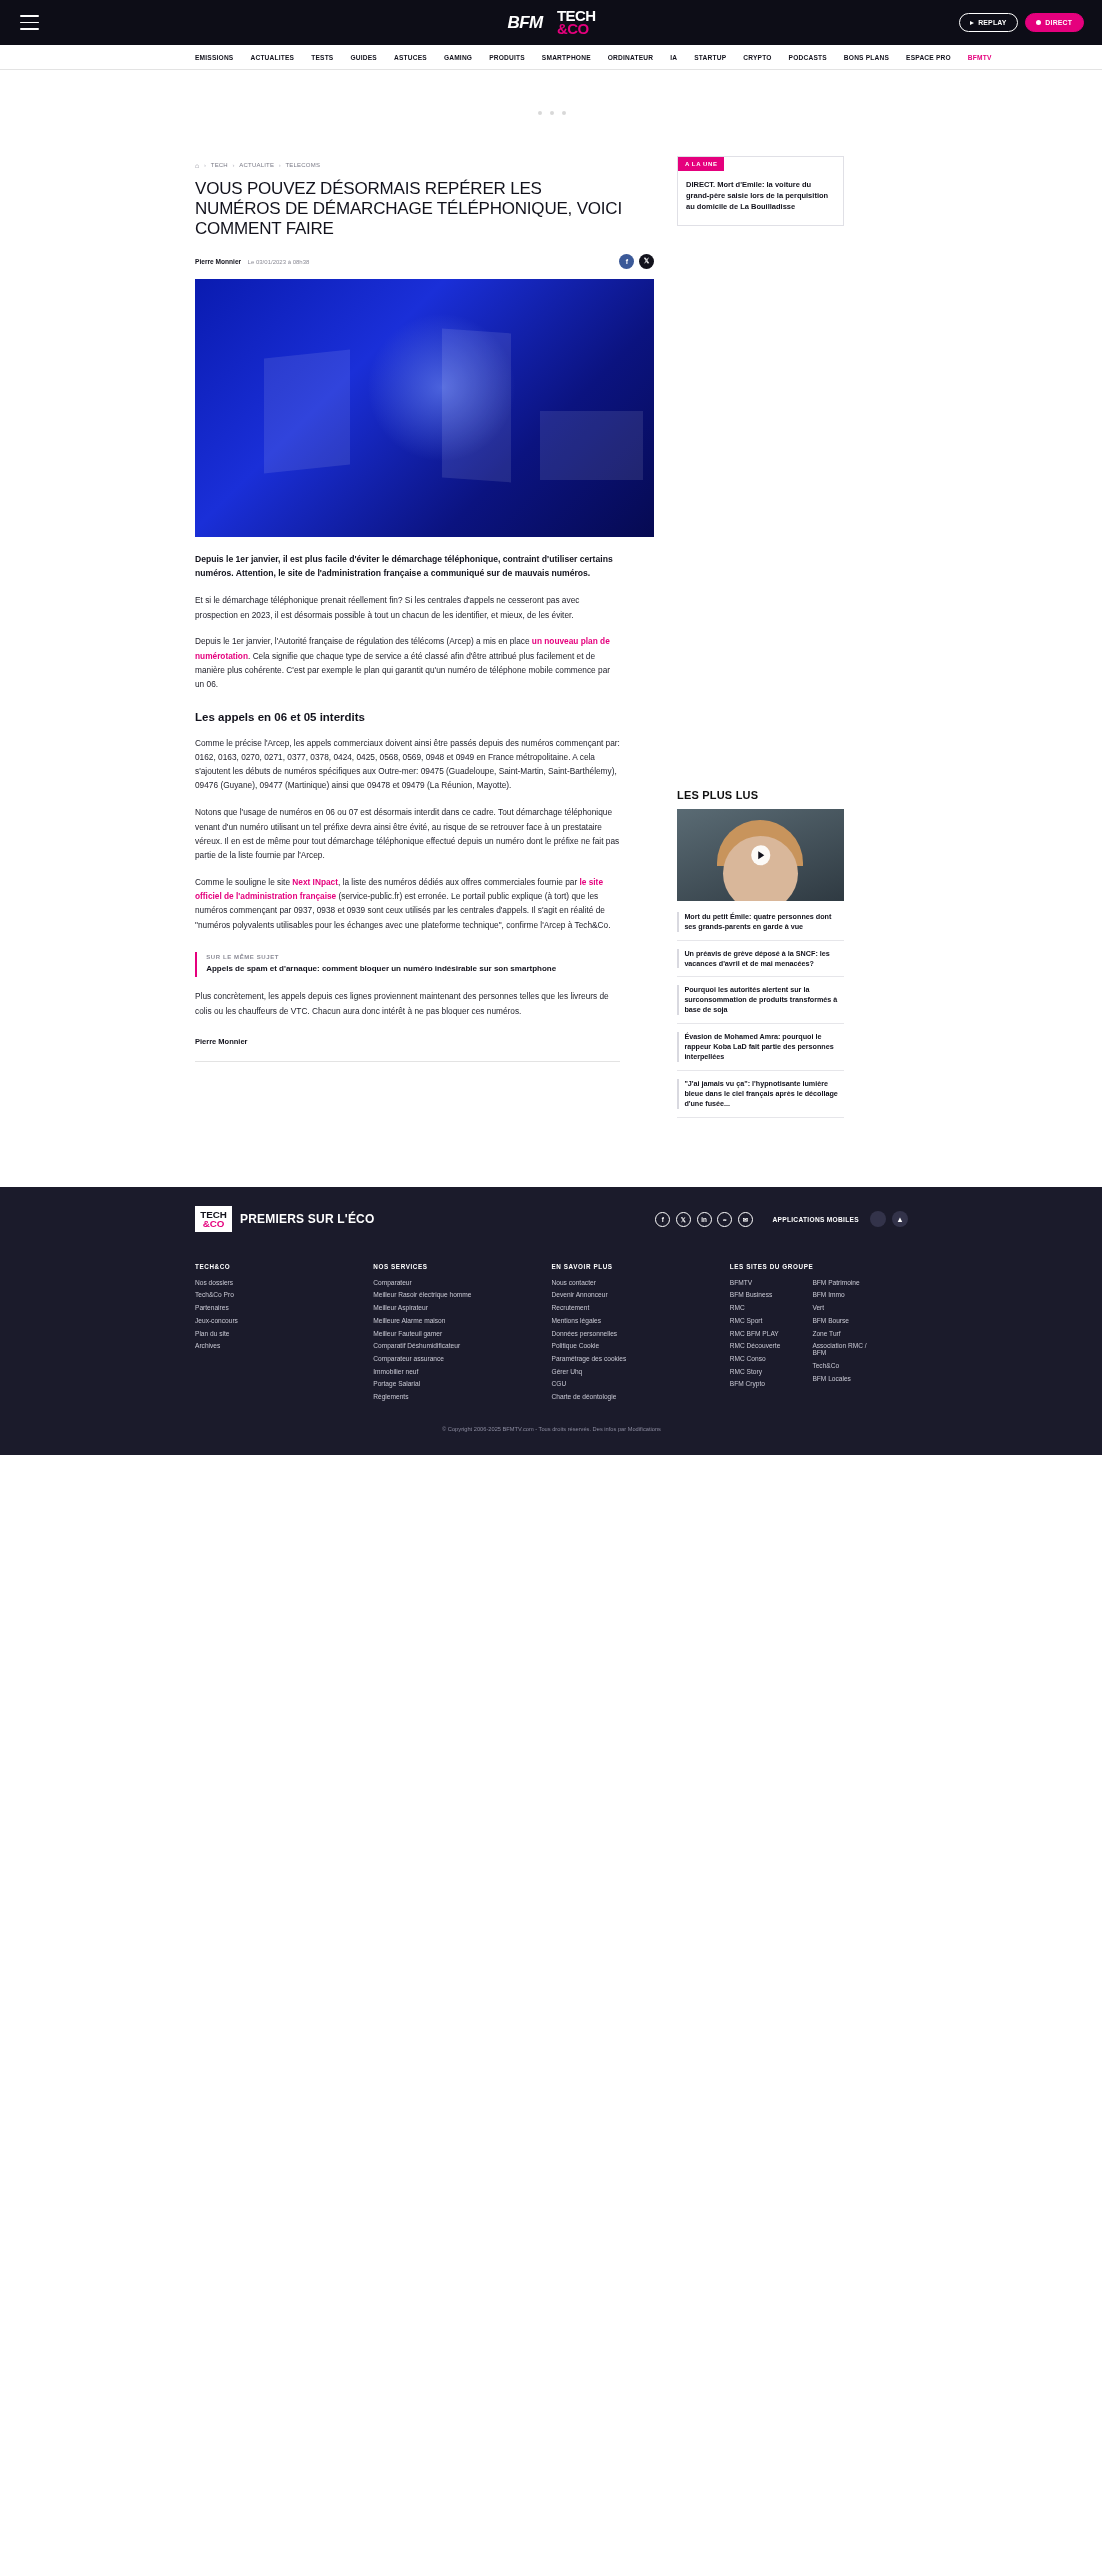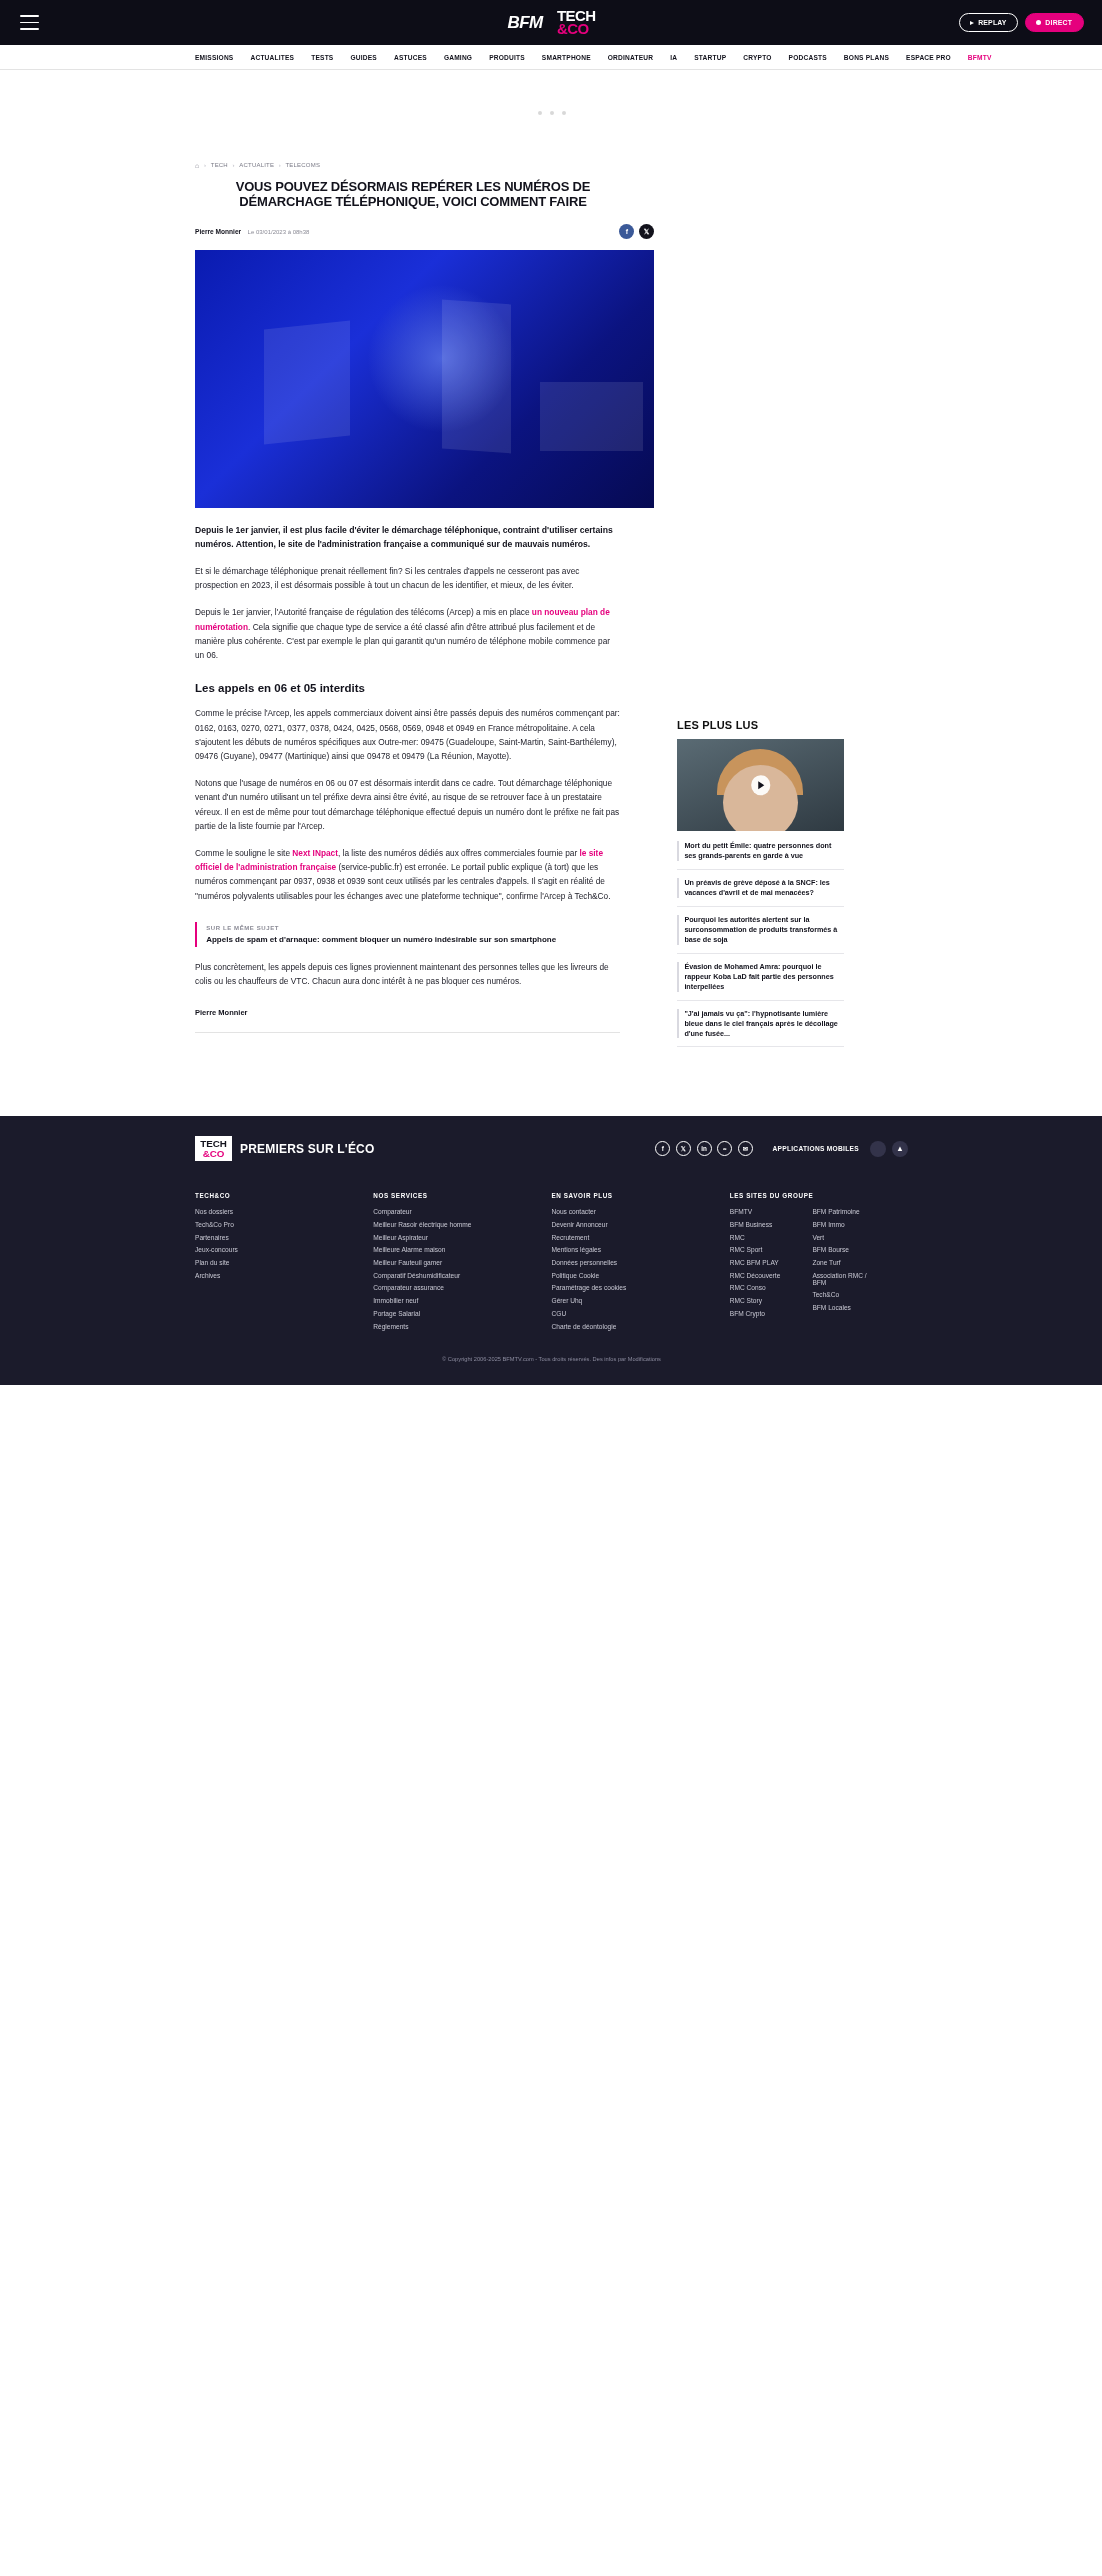--- a/index.html
+++ b/index.html
@@ -80,30 +80,29 @@
   .col-main { width: 459px; }
   .col-side { width: 167px; padding-top: 0px; }
 
   
   .breadcrumb { display:flex; align-items:center; gap:4.6px; font-size: 6px; color:#7a7a86; padding-top: 5.7px; text-transform: uppercase; letter-spacing:0.2px;}
   .breadcrumb .home { font-size: 6.9px; }
   .breadcrumb .sep { color:#b5b5bf; }
   .breadcrumb a { color:#7a7a86; text-decoration:none; }
 
   h1.title {
-    font-size: 13px;
+    font-size: 17px;
     line-height: 1.17;
-    font-weight: 700;
+    font-weight: 400;
     margin: 10.3px 0 0 0;
     letter-spacing: -0.2px;
     color: #12121c;
     text-transform: uppercase;
     font-family: "Liberation Sans", sans-serif;
     max-width: 436px;
-    text-align: center;
   }
 
   .byline-row { display:flex; align-items:center; margin: 15px 0 10.3px; }
   .byline { font-size: 6.6px; font-weight: 700; color:#12121c; }
   .byline .date { font-weight: 400; color:#8b8b96; font-size:6px; margin-left:4.6px; }
   .share { margin-left:auto; display:flex; gap:4.6px; }
   .share span {
     width: 15px; height: 15px; border-radius: 50%; display:flex; align-items:center;
     justify-content:center; color:#fff; font-size: 6.9px; font-weight:700; cursor:pointer;
   }
@@ -311,20 +310,26 @@
       <div class="rtitle">Appels de spam et d'arnaque: comment bloquer un numéro indésirable sur son smartphone</div>
     </div>
 
     <p class="para">Plus concrètement, les appels depuis ces lignes proviennent maintenant des personnes telles que les livreurs de colis ou les chauffeurs de VTC. Chacun aura donc intérêt à ne pas bloquer ces numéros.</p>
 
     <p class="signature">Pierre Monnier</p>
     <div class="rule"></div>
   </div>
 
   <div class="col-side">
+    <div class="alaune-box">
+      <div class="alaune-head">A LA UNE</div>
+      <div class="alaune-body">
+        <div class="alaune-item">DIRECT. Mort d'Emile: la voiture du grand-père saisie lors de la perquisition au domicile de La Bouilladisse</div>
+      </div>
+    </div>
 
     <div style="height:563px"></div>
 
     <div>
       <div class="lpl-title">LES PLUS LUS</div>
       <div class="lpl-thumb">
         <div class="hair"></div>
         <div class="face"></div>
         <div class="play"></div>
       </div>

